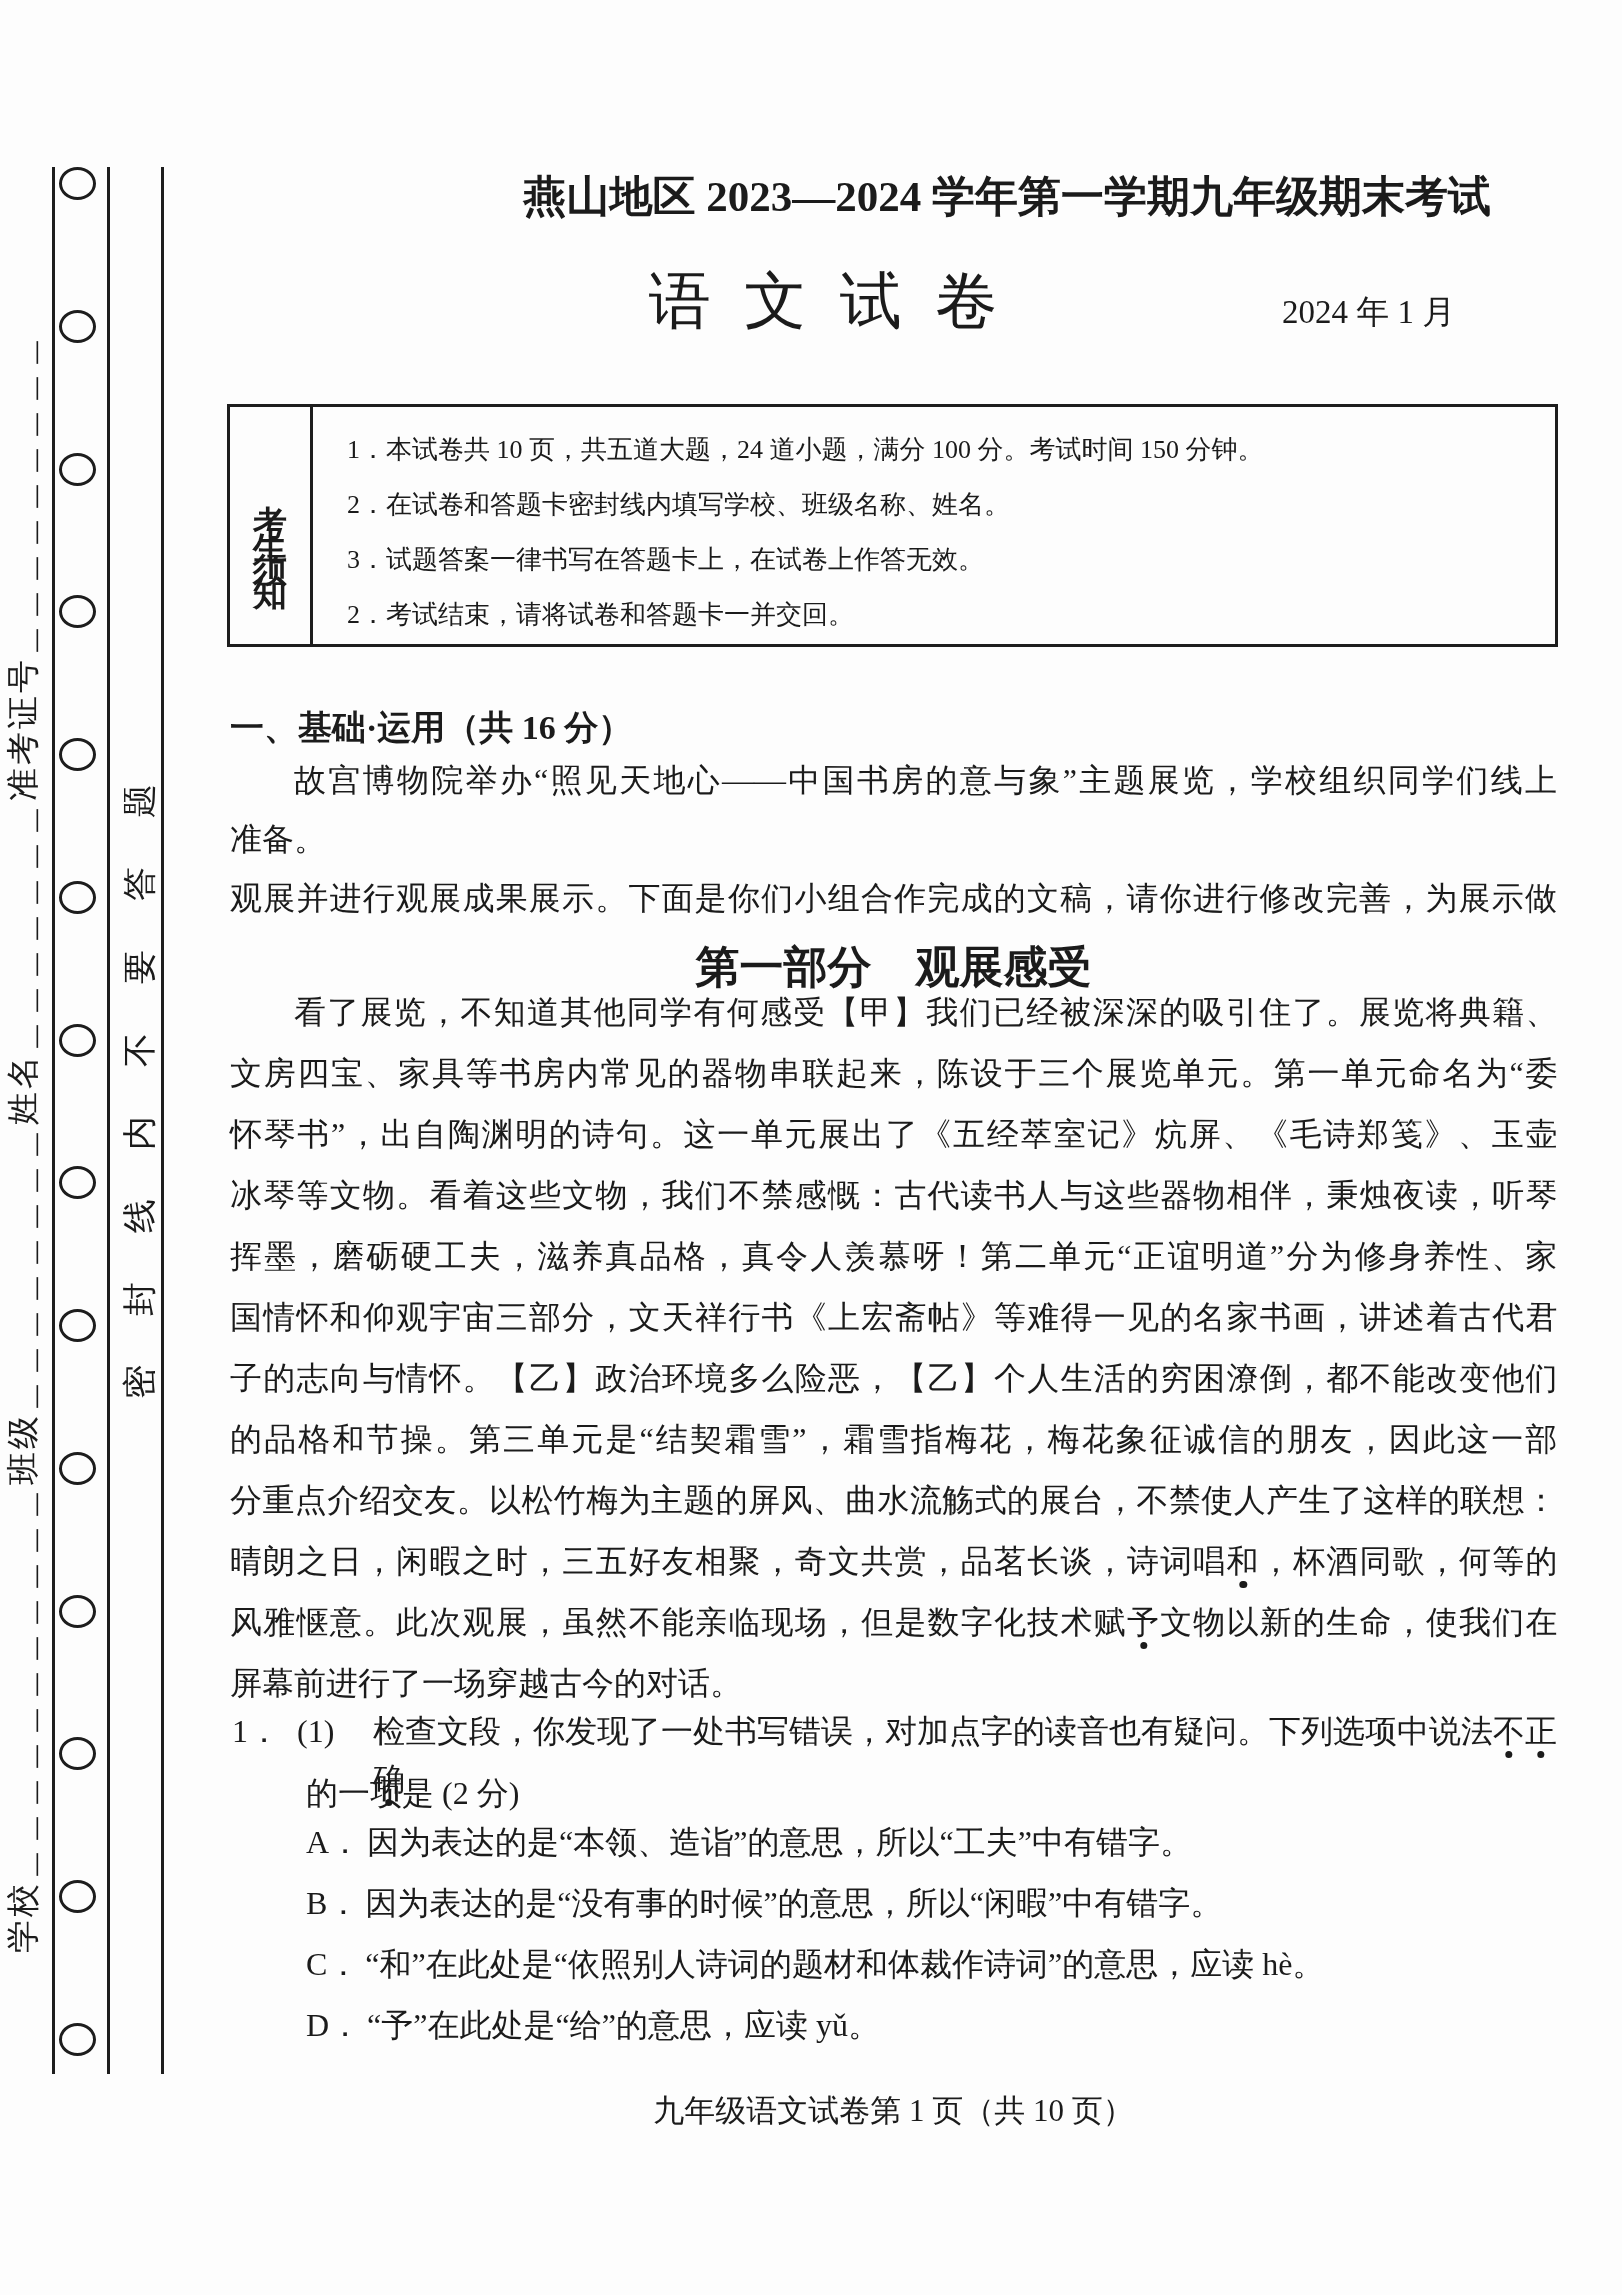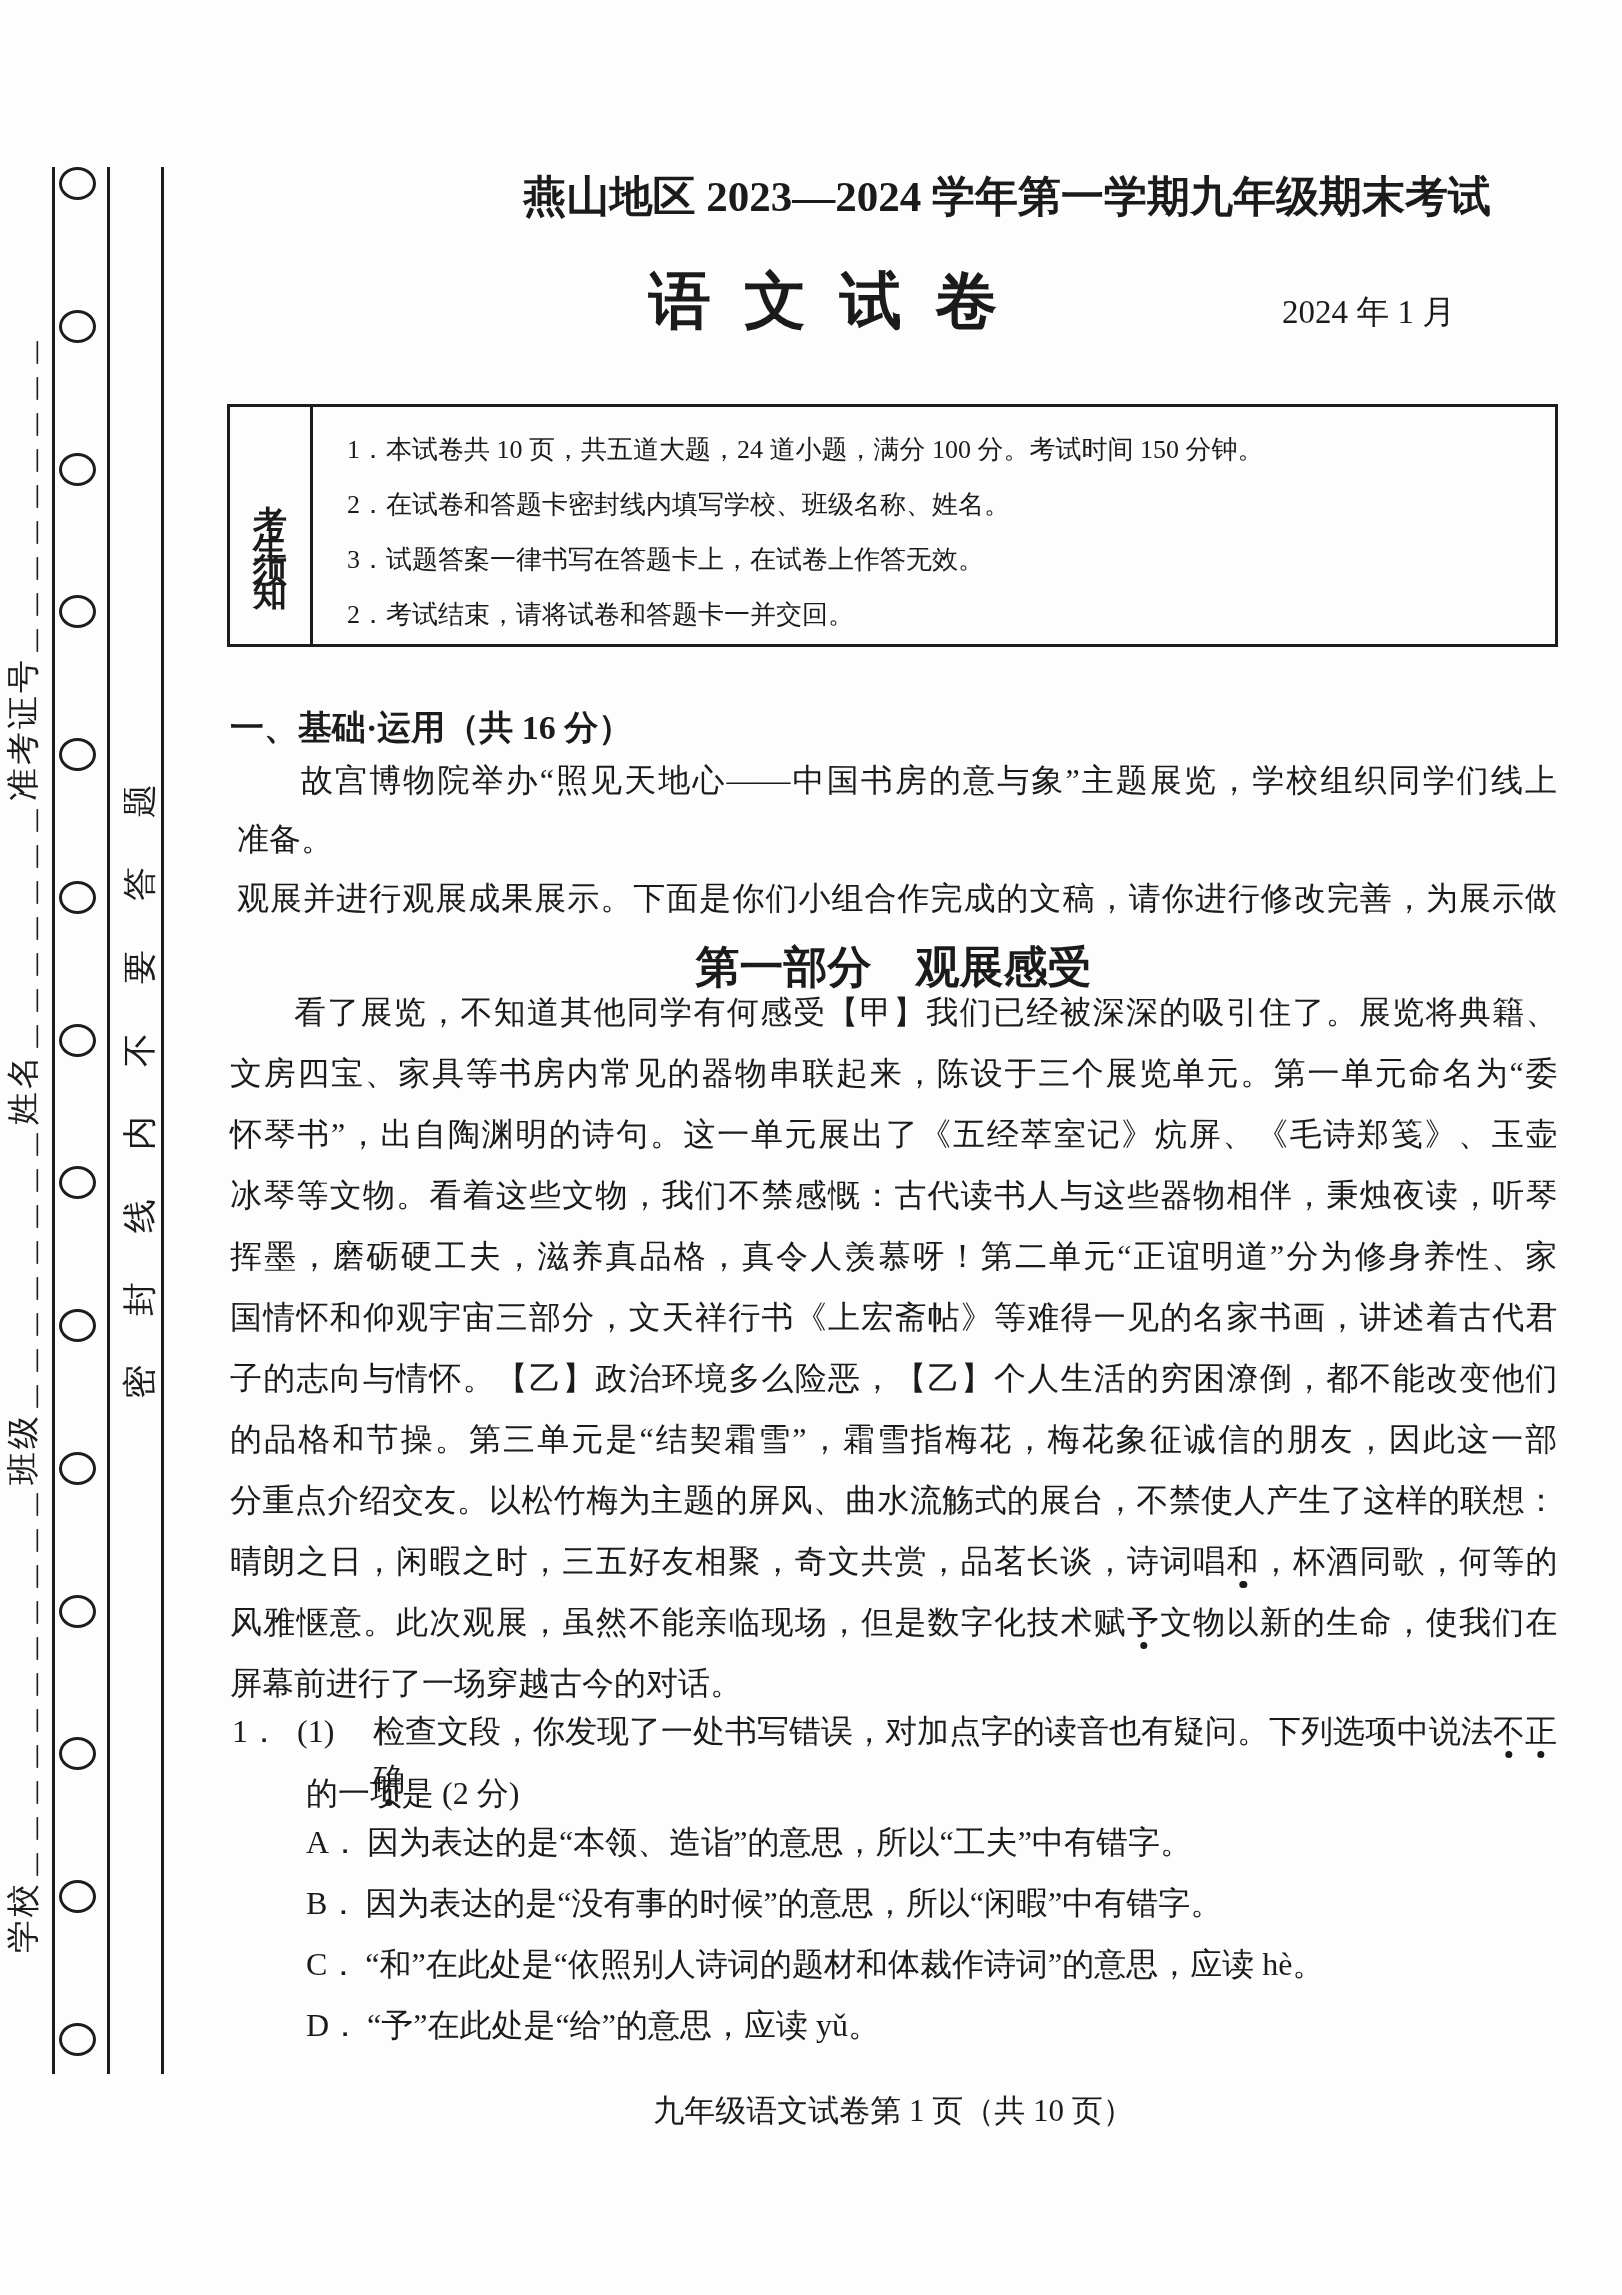--- a/index.html
+++ b/index.html
@@ -20,36 +20,36 @@
   }
   .seal-rot{
     position:absolute; left:117px; top:1399px; width:644px; height:45px;
     transform:rotate(-90deg); transform-origin:0 0;
     font-size:34px; letter-spacing:49px; white-space:nowrap; line-height:45px;
   }
   
   .title{position:absolute; left:164px; top:168px; width:1327px; text-align:right;
          font-size:43px; font-weight:bold; white-space:nowrap;}
   .subtitle{position:absolute; left:164px; top:259px; width:1327px; text-align:center;
-         font-size:62px; font-weight:bold; letter-spacing:9px; white-space:nowrap;}
+         font-size:62px; font-weight:normal; letter-spacing:9px; white-space:nowrap;}
   .date{position:absolute; left:1282px; top:290px; font-size:33px; white-space:nowrap;}
   
   .notice{position:absolute; left:227px; top:404px; width:1331px; height:243px;
           border:3px solid #1d1d1d; box-sizing:border-box;}
   .notice-side{position:absolute; left:0; top:0; width:83px; height:100%;
           border-right:3px solid #1d1d1d; box-sizing:border-box;
           display:flex; align-items:center; justify-content:center;}
   .notice-side-text{writing-mode:vertical-rl; font-size:34px; font-weight:bold;
           letter-spacing:24px; line-height:83px;}
   .notice-items{position:absolute; left:117px; top:19.3px; width:1197px;}
   .notice-item{height:55px; line-height:48px; font-size:26px; white-space:nowrap;}
   
   .sec-heading{position:absolute; left:230px; top:705px; font-size:34px; font-weight:bold; white-space:nowrap;}
   .intro{position:absolute; left:230px; top:758px; width:1327px; font-size:32px;}
-  .intro-line{height:59px; line-height:45px; text-align:justify; text-align-last:justify;margin-left:7px;}
+  .intro-line{height:59px; line-height:45px; text-align:justify; text-align-last:justify;}
   .intro-line.first{text-indent:64px;}
   .intro-line.last{text-align-last:left;}
   .part-heading{position:absolute; left:230px; top:938px; width:1327px; text-align:center;
           font-size:44px; font-weight:bold;}
   .passage{position:absolute; left:230px; top:989px; width:1327px; font-size:32px;}
   .body-line{height:61px; line-height:46px; text-align:justify; text-align-last:justify;}
   .body-line.first{text-indent:64px;}
   .body-line.last{text-align-last:left;}
   
   .q1{position:absolute; left:232px; top:1707px; width:1325px; display:flex;

